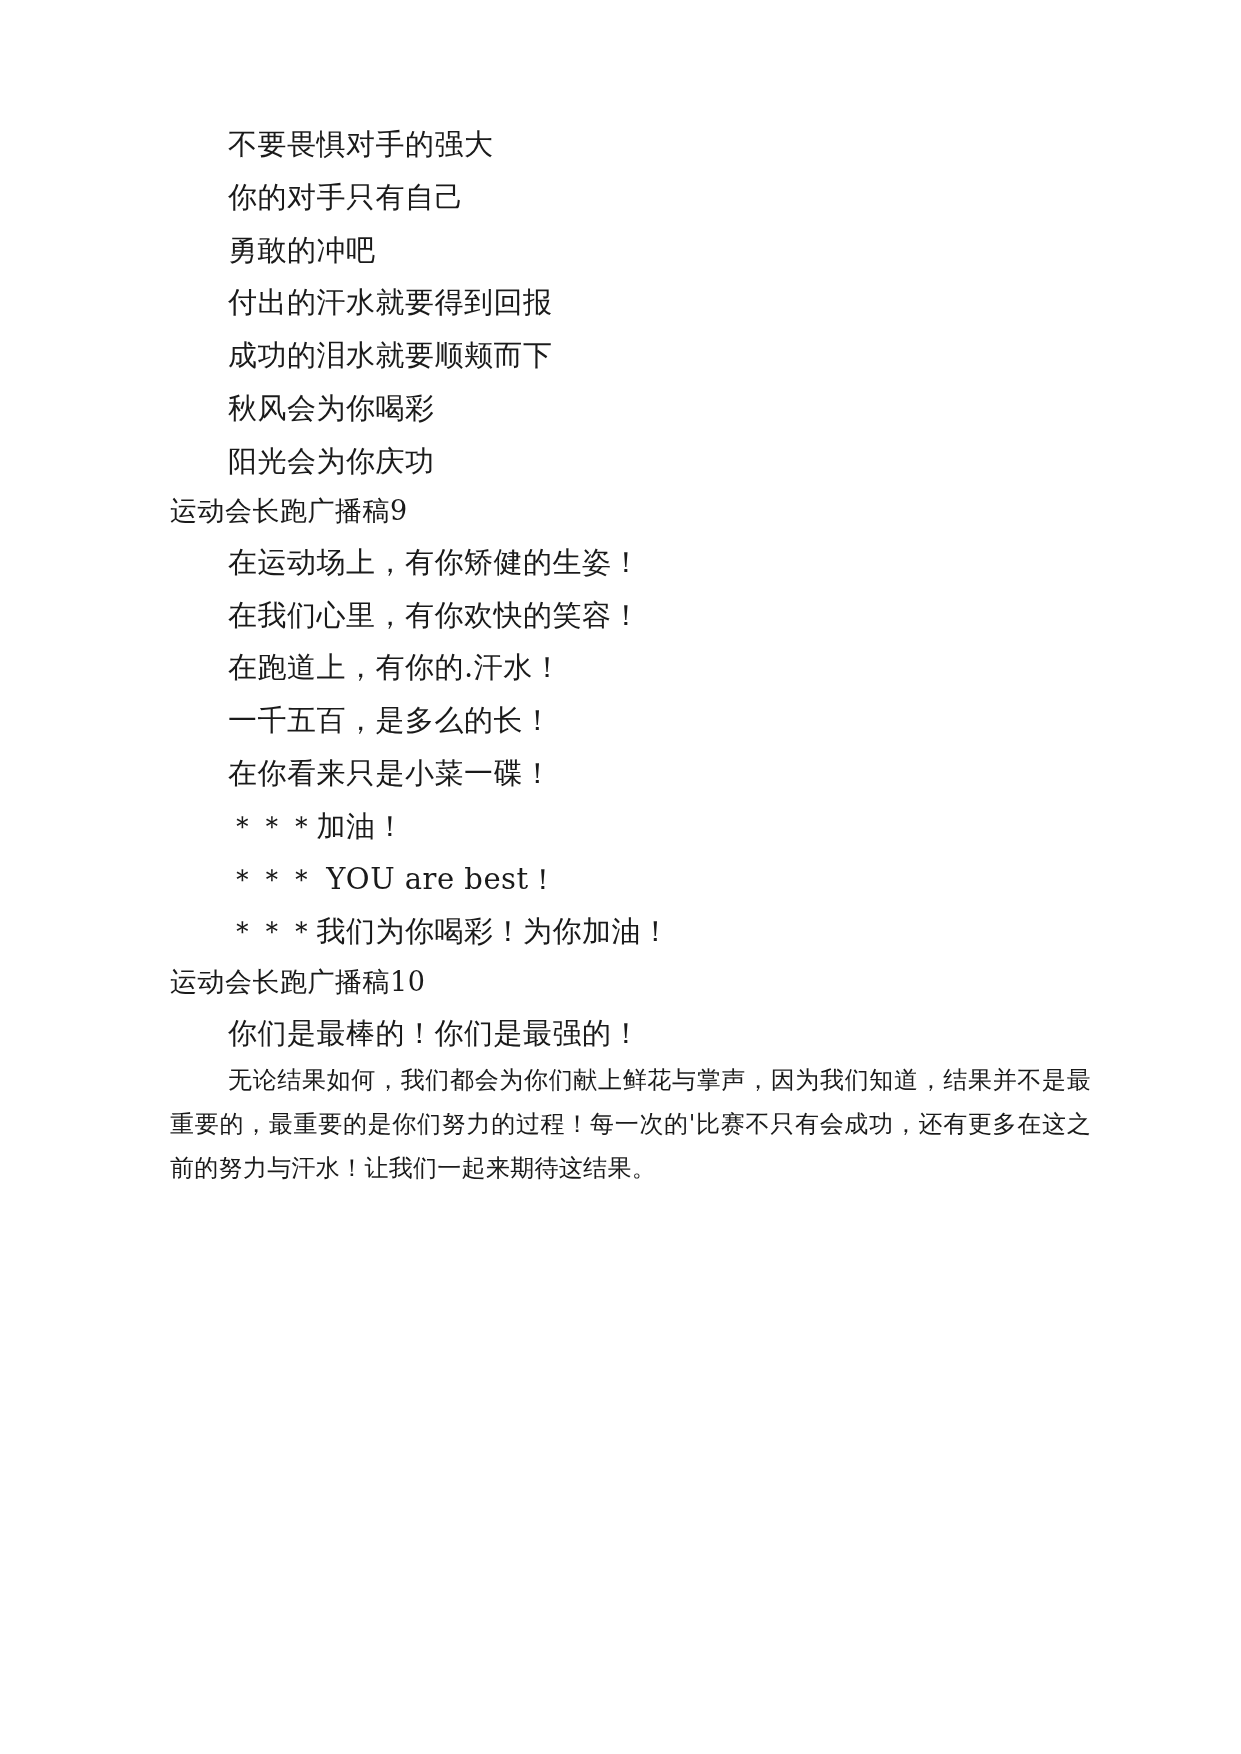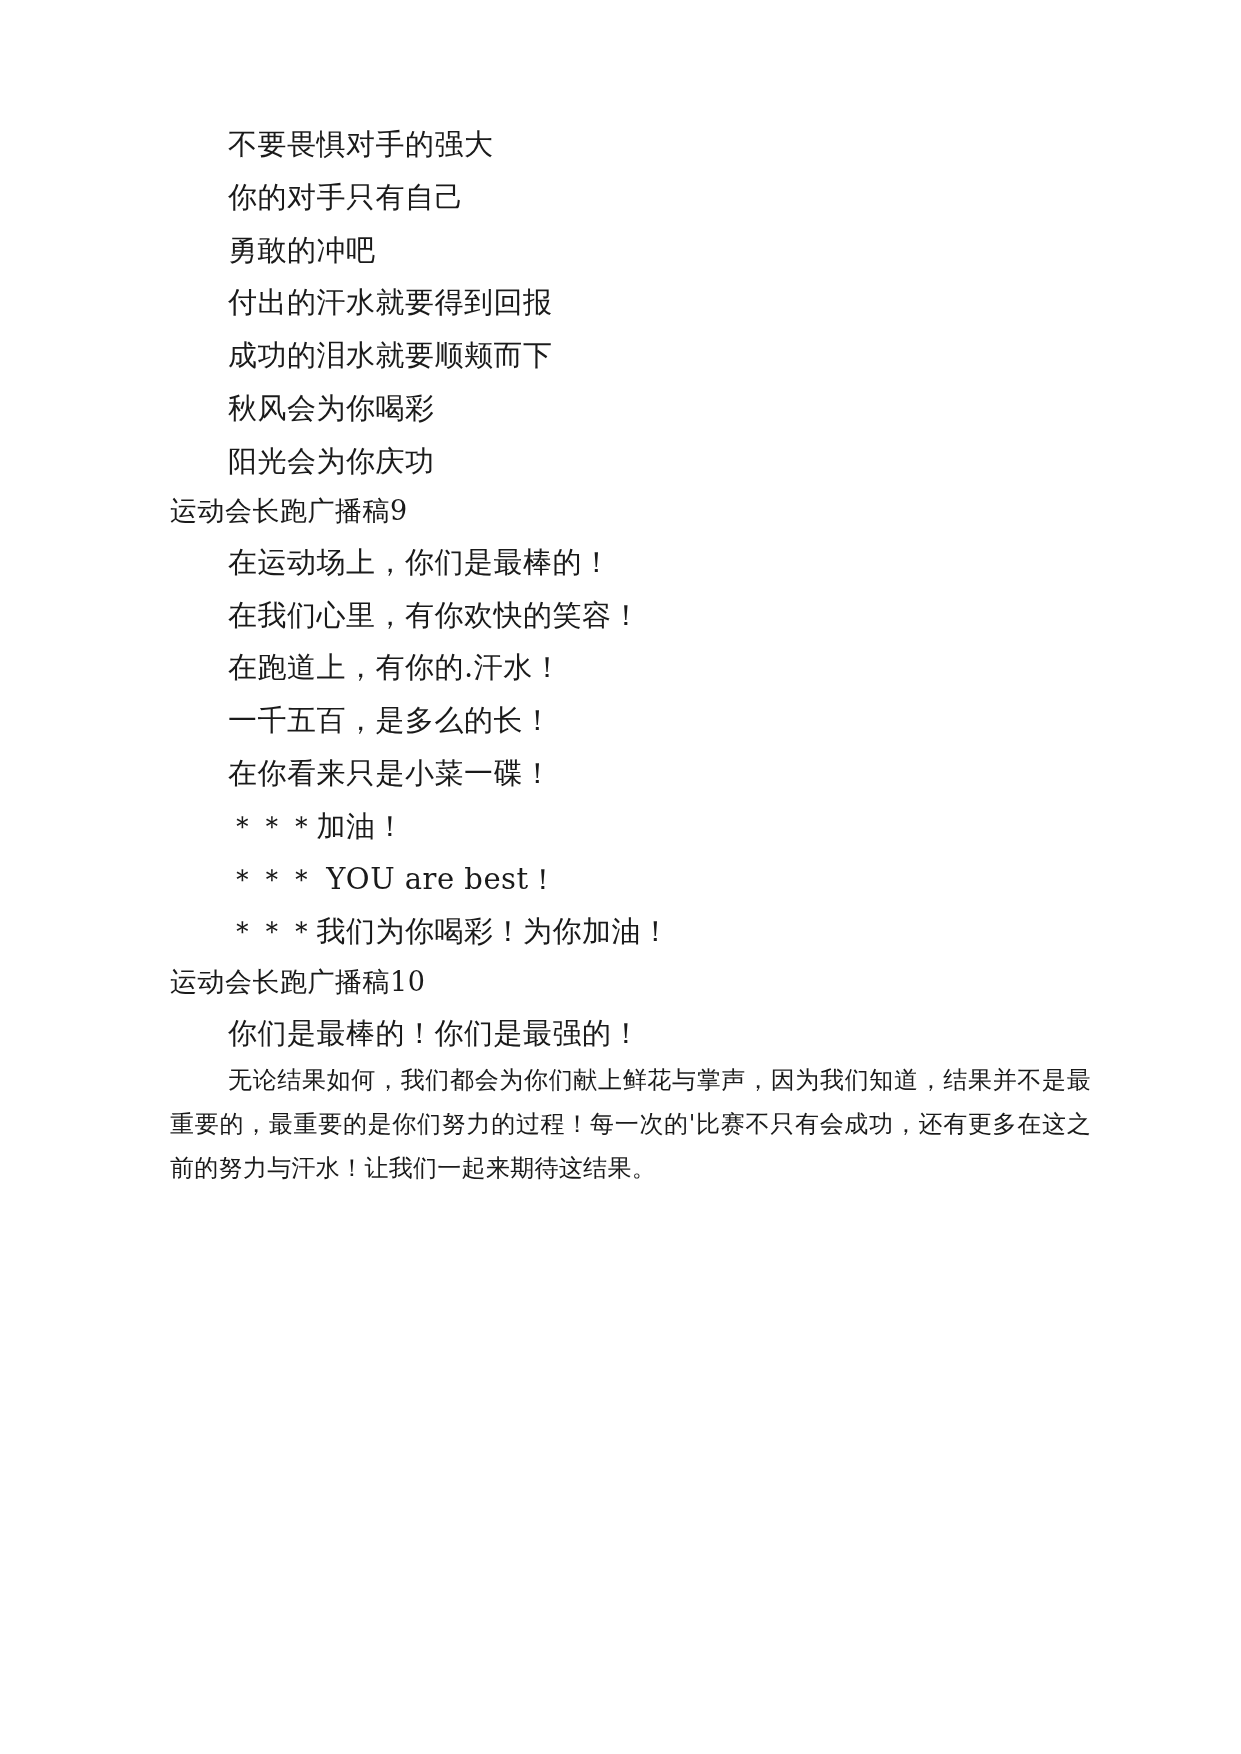--- a/index.html
+++ b/index.html
@@ -58,21 +58,21 @@
 <div class="page">
   <div class="doc" id="doc-body">
       <div class="line indent">不要畏惧对手的强大</div>
       <div class="line indent">你的对手只有自己</div>
       <div class="line indent">勇敢的冲吧</div>
       <div class="line indent">付出的汗水就要得到回报</div>
       <div class="line indent">成功的泪水就要顺颊而下</div>
       <div class="line indent">秋风会为你喝彩</div>
       <div class="line indent">阳光会为你庆功</div>
       <div class="line heading">运动会长跑广播稿9</div>
-      <div class="line indent">在运动场上，你们是最棒的！</div>
+      <div class="line indent">在运动场上，有你矫健的生姿！</div>
       <div class="line indent">在我们心里，有你欢快的笑容！</div>
       <div class="line indent">在跑道上，有你的.汗水！</div>
       <div class="line indent">一千五百，是多么的长！</div>
       <div class="line indent">在你看来只是小菜一碟！</div>
       <div class="line indent">＊＊＊加油！</div>
       <div class="line indent">＊＊＊ YOU are best！</div>
       <div class="line indent">＊＊＊我们为你喝彩！为你加油！</div>
       <div class="line heading">运动会长跑广播稿10</div>
       <div class="line indent">你们是最棒的！你们是最强的！</div>
       <div class="para">无论结果如何，我们都会为你们献上鲜花与掌声，因为我们知道，结果并不是最重要的，最重要的是你们努力的过程！每一次的'比赛不只有会成功，还有更多在这之前的努力与汗水！让我们一起来期待这结果。</div>

